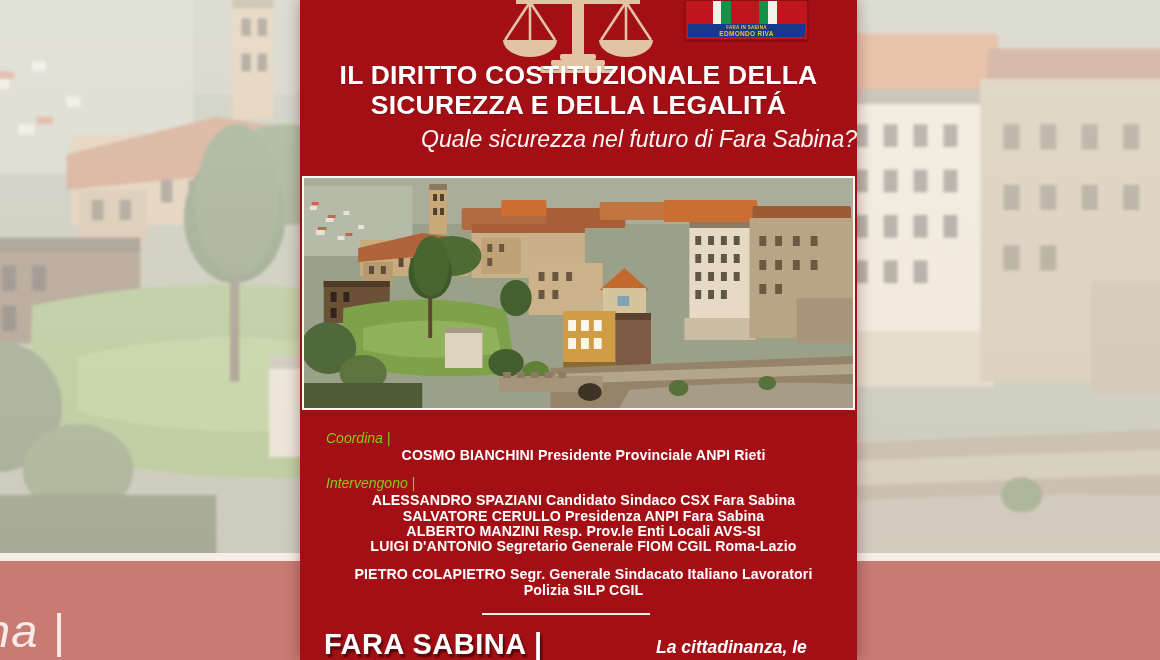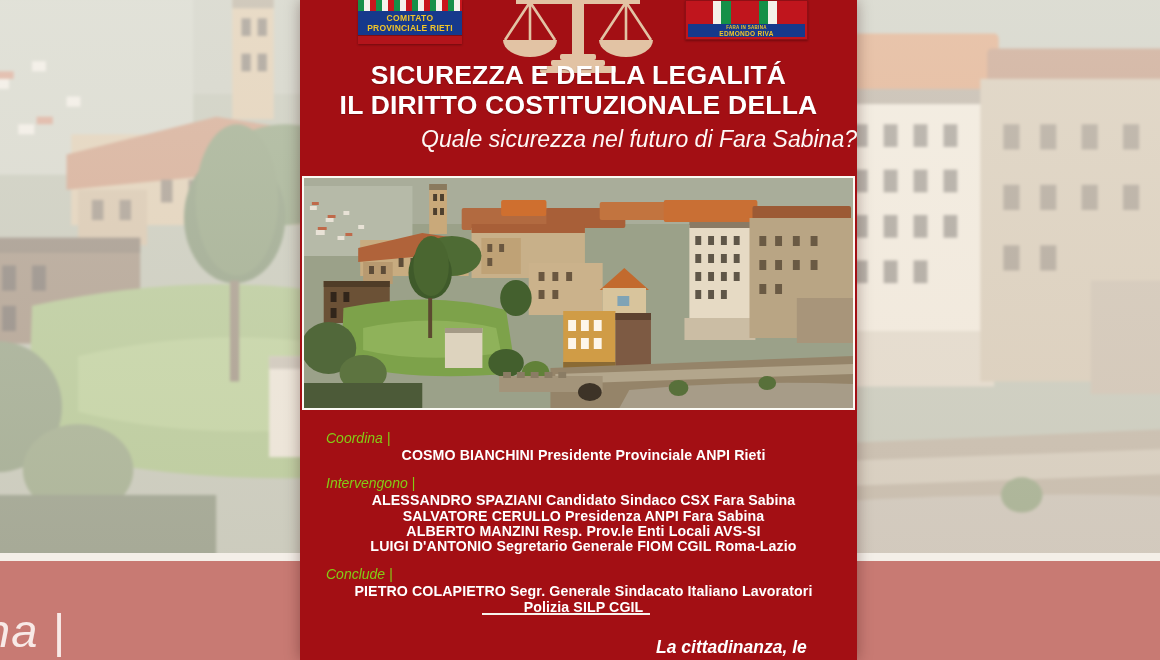--- a/index.html
+++ b/index.html
@@ -262,28 +262,20 @@
         <use href="#townart"></use>
       </svg>
   </div>
   <div class="bg-wash"></div>
   <div class="bg-strip"></div>
   <div class="bg-faded-red"></div>
   <div class="bg-partial-text">na |</div>
 
   <div class="poster">
 
-    <div class="anpi-logo">
-      <div class="anpi-flag"></div>
-      <div class="anpi-blue">
-        <span class="l1">COMITATO</span>
-        <span class="l2">PROVINCIALE RIETI</span>
-      </div>
-      <div class="anpi-band"></div>
-    </div>
 
     <div class="scales-wrap">
       <svg viewBox="0 0 160 78">
           <use href="#scalesart"></use>
         </svg>
     </div>
 
     <div class="fara-logo">
       <div class="fl-stripes">
         <i class="fl-w1"></i>
@@ -291,22 +283,22 @@
           <i class="fl-g2"></i>
           <i class="fl-w2"></i>
       </div>
       <div class="fl-blue">
         <span class="l1">FARA IN SABINA</span>
         <span class="l2">EDMONDO RIVA</span>
       </div>
     </div>
 
     <div class="title">
+      <div>IL DIRITTO COSTITUZIONALE DELLA</div>
       <div>SICUREZZA E DELLA LEGALITÁ</div>
-      <div>IL DIRITTO COSTITUZIONALE DELLA</div>
     </div>
     <div class="subtitle">Quale sicurezza nel futuro di Fara Sabina?</div>
 
     <div class="photo-frame">
       <svg viewBox="0 0 557 230" preserveAspectRatio="none">
           <use href="#townart"></use>
         </svg>
     </div>
 
     <div class="content">
@@ -315,24 +307,24 @@
         <div class="sec-line">COSMO BIANCHINI Presidente Provinciale ANPI Rieti</div>
       </div>
       <div class="section">
         <div class="sec-label">Intervengono |</div>
         <div class="sec-line">ALESSANDRO SPAZIANI Candidato Sindaco CSX Fara Sabina</div>
         <div class="sec-line">SALVATORE CERULLO Presidenza ANPI Fara Sabina</div>
         <div class="sec-line">ALBERTO MANZINI Resp. Prov.le Enti Locali AVS-SI</div>
         <div class="sec-line">LUIGI D'ANTONIO Segretario Generale FIOM CGIL Roma-Lazio</div>
       </div>
       <div class="section">
-        <div class="sec-label">Conclude |</div>
         <div class="sec-line">PIETRO COLAPIETRO Segr. Generale Sindacato Italiano Lavoratori</div>
         <div class="sec-line">Polizia SILP CGIL</div>
       </div>
     </div>
 
     <div class="divider"></div>
 
+    <div class="place">FARA SABINA |</div>
     <div class="footer-note">La cittadinanza, le</div>
   </div>
 
 </div>
 
 </body></html>

